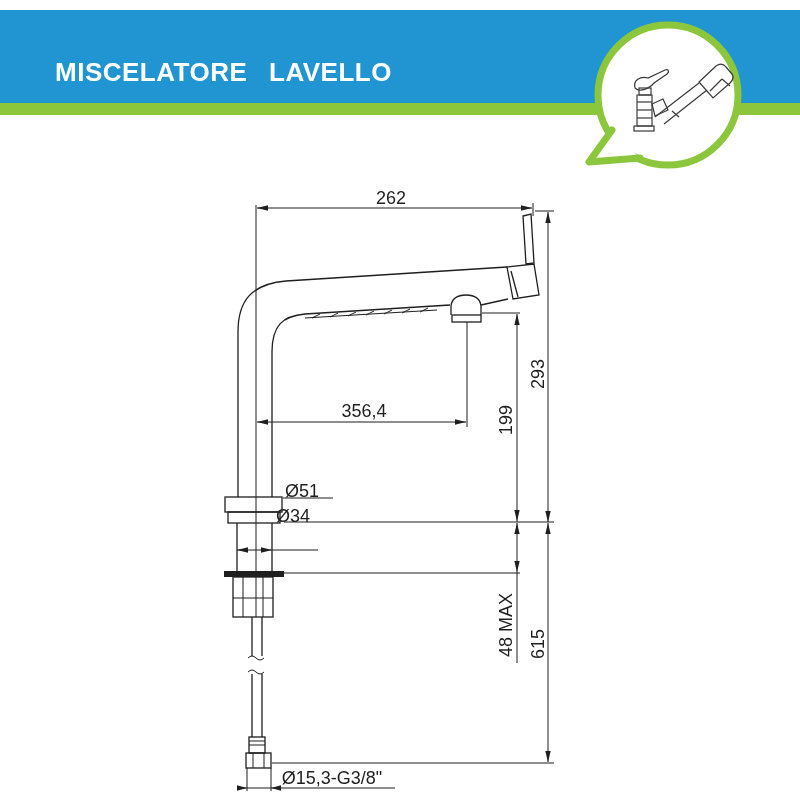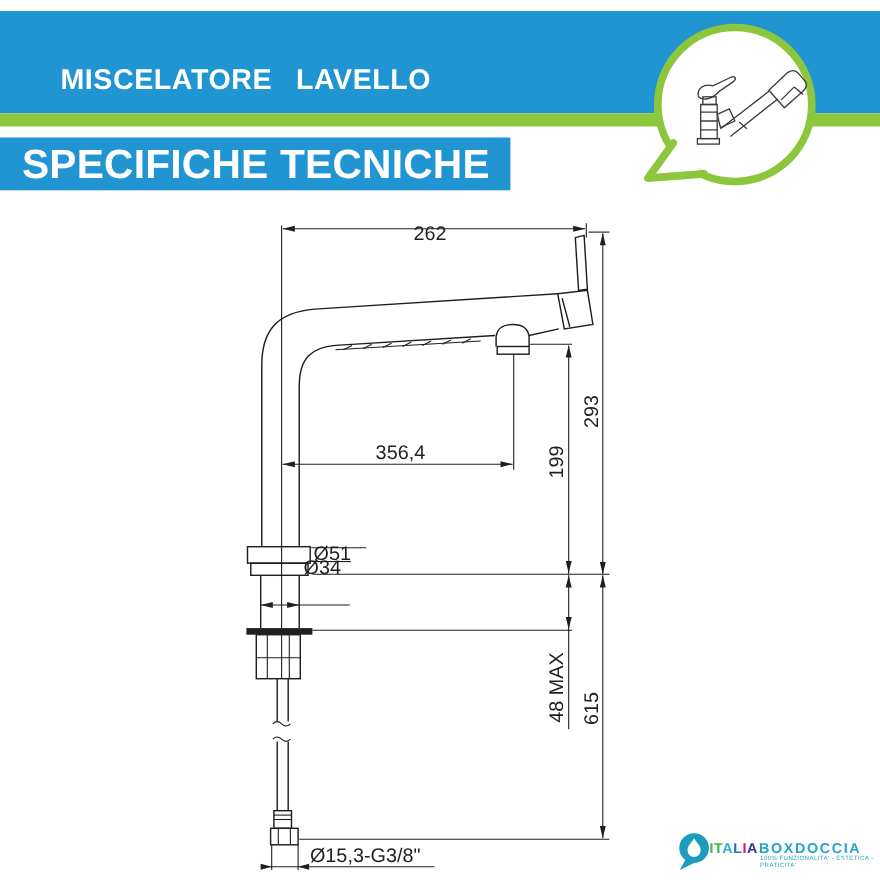--- a/index.html
+++ b/index.html
@@ -40,23 +40,20 @@
 </style>
 </head>
 <body style="--banner_blue: #2095d2; --accent_green: #8cc63c; --line: #1f1f1f; --logo_teal: #25a5c5;">
 
 <div class="page">
 
   <div class="banner1">
     <span>MISCELATORE LAVELLO</span>
   </div>
   <div class="greenstrip"></div>
-  <div class="banner2">
-    <span>SPECIFICHE TECNICHE</span>
-  </div>
 
   <svg class="bubble" viewBox="0 0 210 170">
     <circle cx="108" cy="81" r="70" fill="#ffffff" stroke="#8cc63c" stroke-width="7"></circle>
     <path d="M52,116 L29,148 L80,144 Z" fill="#ffffff" stroke="none"></path>
     <path d="M52,116 L29,148 L80,144" fill="none" stroke="#8cc63c" stroke-width="7" stroke-linejoin="round" stroke-linecap="round"></path>
     <g stroke="#3a3a3a" stroke-width="1.2" fill="none">
 
       <rect x="79" y="74" width="12" height="7"></rect>
       <path d="M77,81 L92,81 L92,112 L77,112 Z"></path>
       <line x1="77" y1="88" x2="92" y2="88"></line>
@@ -181,34 +178,24 @@
       <polygon class="ar" points="272,550 261,547.3 261,552.7"></polygon>
 
       <line class="thin" x1="247" y1="768" x2="247" y2="791"></line>
       <line class="thin" x1="271" y1="768" x2="271" y2="791"></line>
       <line class="thin" x1="237" y1="788" x2="395" y2="788"></line>
       <polygon class="ar" points="247,788 237,785.3 237,790.7"></polygon>
       <polygon class="ar" points="271,788 281,785.3 281,790.7"></polygon>
     </g>
   </svg>
 
-  <span class="dim" style="left:391px;top:212px;">262</span>
+  <span class="dim" style="left:391px;top:198px;">262</span>
   <span class="dim" style="left:364px;top:411px;">356,4</span>
   <span class="dim rot" style="left:538px;top:374px;">293</span>
   <span class="dim rot" style="left:506px;top:420px;">199</span>
   <span class="dim rot" style="left:506px;top:625px;">48 MAX</span>
   <span class="dim rot" style="left:538px;top:644px;">615</span>
-  <span class="dim" style="left:302px;top:503px;text-decoration:underline;">Ø51</span>
+  <span class="dim" style="left:302px;top:491px;">Ø51</span>
   <span class="dim" style="left:293px;top:516px;">Ø34</span>
   <span class="dim" style="left:332px;top:778px;">Ø15,3-G3/8"</span>
 
-  <div class="logo">
-    <svg class="mark" viewBox="0 0 45 45">
-      <polygon points="14,30 8,41 22,34" fill="#1e9cbe"></polygon>
-      <circle cx="21" cy="21" r="13.5" fill="#1e9cbe"></circle>
-      <path d="M21,12 C23.5,16.5 27,18.5 27,23 A6,6 0 1 1 15,23 C15,18.5 18.5,16.5 21,12 Z" fill="#ffffff"></path>
-    </svg>
-    <span class="italia"><span style="color: rgb(60, 180, 74);">I</span><span style="color: rgb(60, 180, 74);">T</span><span style="color: rgb(47, 169, 224);">A</span><span style="color: rgb(27, 117, 188);">L</span><span style="color: rgb(228, 12, 120);">I</span><span style="color: rgb(43, 57, 144);">A</span></span>
-    <span class="box">BOXDOCCIA</span>
-    <span class="tag">100% FUNZIONALITA' - ESTETICA - PRATICITA'</span>
-  </div>
 
 </div>
 
 </body></html>

